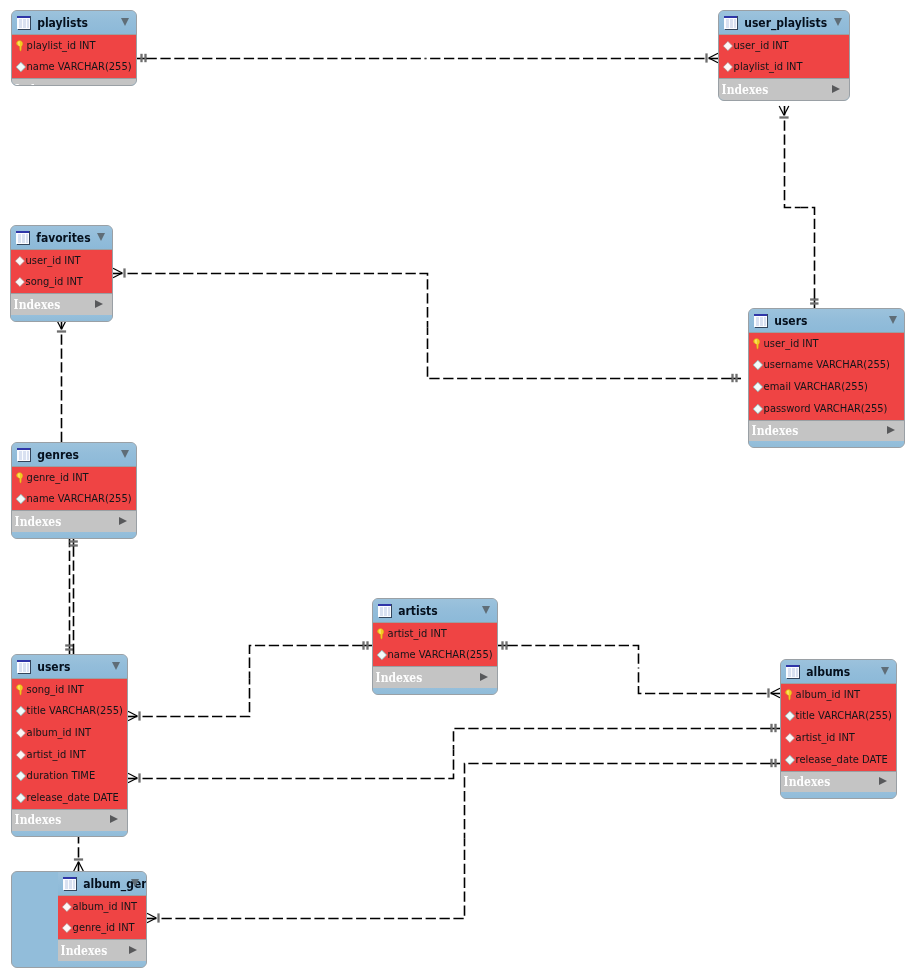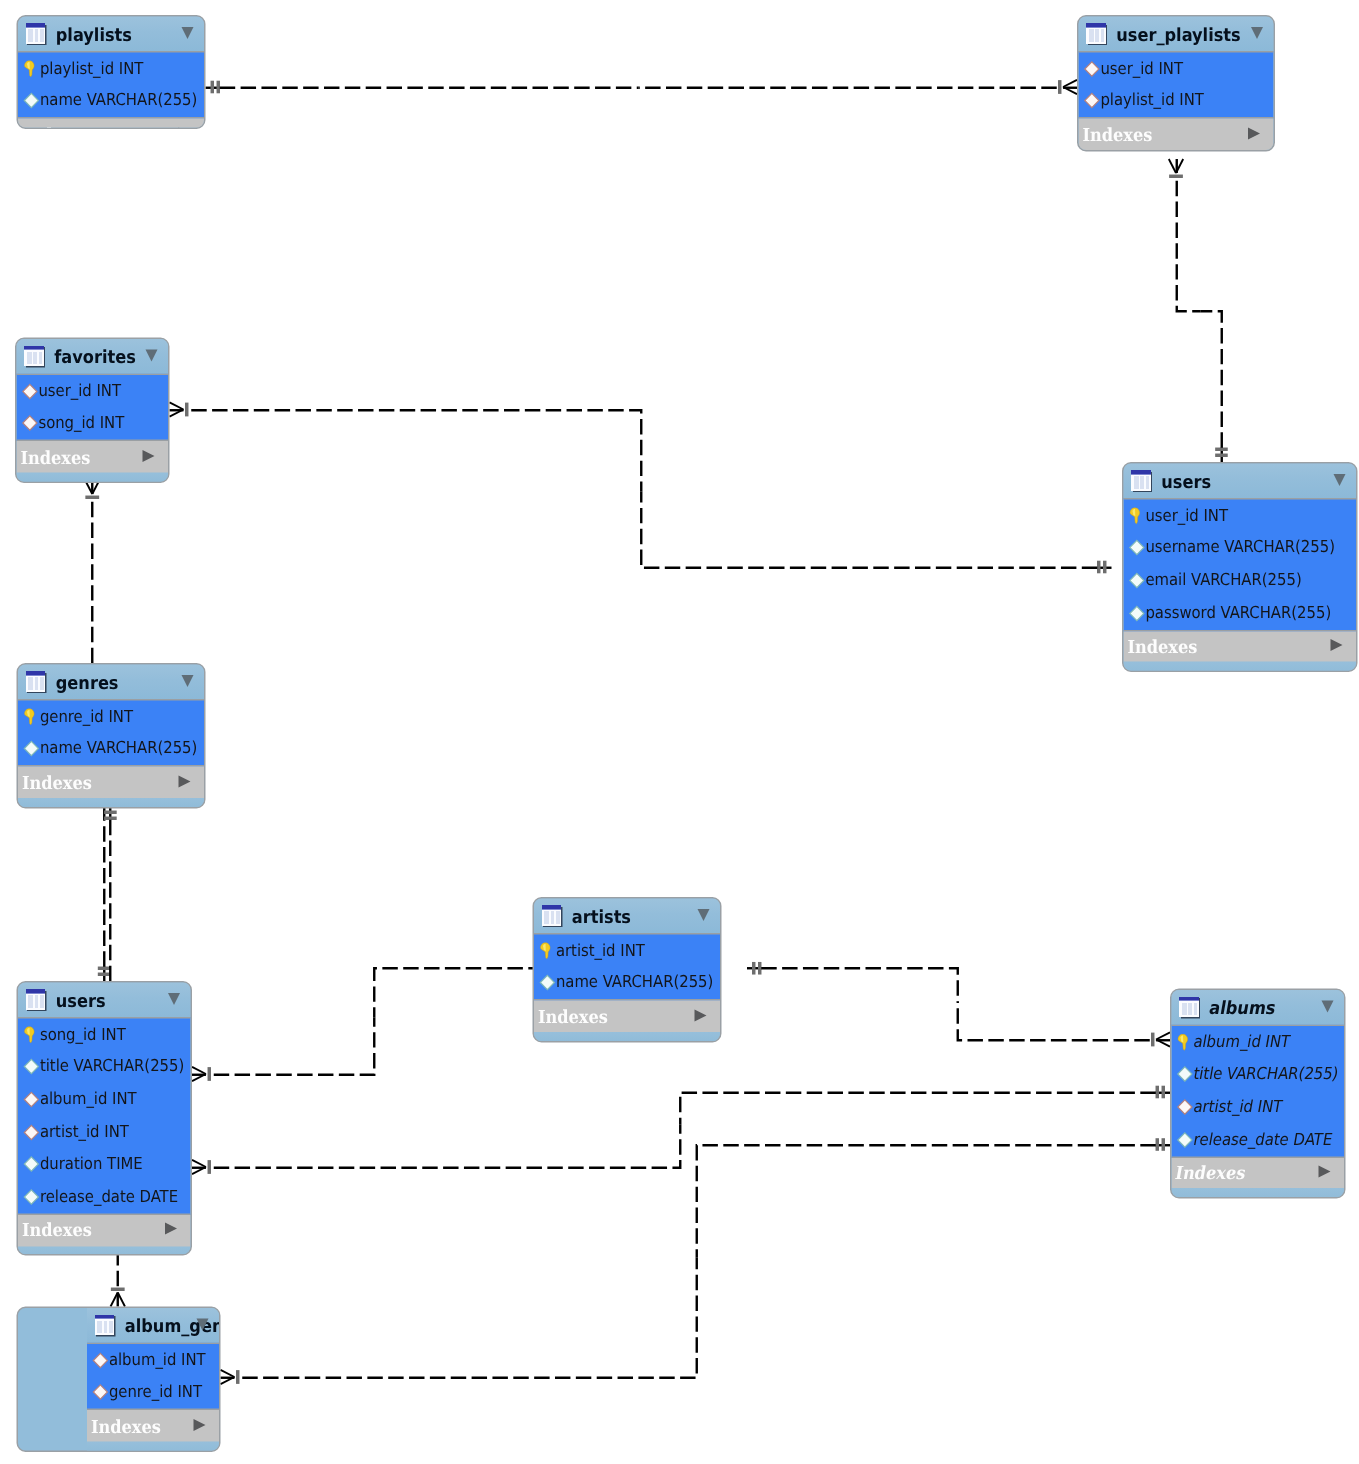--- a/index.html
+++ b/index.html
@@ -14,21 +14,21 @@
   .tbl-title{position:relative;height:22.8px;display:flex;align-items:center;
              background:linear-gradient(180deg,#9cc2dc 0%,#93bdda 45%,#8cb9d8 100%);
              padding-left:5px;}
   .tbl-icon{width:14px;height:15px;margin-right:6.2px;flex:0 0 auto;display:block;
             position:relative;top:-0.4px;}
   .tbl-name{font-size:12px;font-weight:bold;font-stretch:condensed;color:#05101d;
              white-space:nowrap;position:relative;top:0.5px;}
   .caret{position:absolute;width:0;height:0;
          border-left:4.6px solid transparent;border-right:4.6px solid transparent;
          border-top:8.6px solid #5f6d77;}
-  .fields{background:#3b82f6;border-top:1px solid #9a9fa3;border-bottom:1px solid #9a9fa3;}
+  .fields{background:#ef4444;border-top:1px solid #9a9fa3;border-bottom:1px solid #9a9fa3;}
   .fld{height:21.7px;position:relative;}
   .fld-ico{position:absolute;left:2.6px;top:50%;transform:translateY(-50%);
            width:12px;height:12px;display:block;line-height:0;}
   .fld-ico svg,.tbl-icon svg{display:block;}
   .fld-txt{position:absolute;left:14.6px;top:50%;transform:translateY(-50%);
            font-size:11px;font-stretch:condensed;line-height:12px;color:#131519;white-space:nowrap;}
   .idx{height:20.9px;background:#c4c4c4;display:flex;align-items:center;position:relative;}
   .idx-txt{font-size:12px;font-weight:bold;font-stretch:condensed;color:#fdfdfd;
            font-family:"DejaVu Serif",serif;margin-left:2.6px;}
   .idx-arrow{position:absolute;width:0;height:0;
@@ -360,21 +360,21 @@
           </span>
     <span class="fld-txt">name VARCHAR(255)</span>
   </div>
       </div>
     <div class="idx">
       <span class="idx-txt">Indexes</span>
       <span class="idx-arrow" style="right:8.8px;top:5.4px"></span>
     </div>
     <div class="foot"></div>
   </div>
-    <div class="tbl" style="left: 355px; top: 598px; width: 126px; height: 96.5px;">
+    <div class="tbl" style="left: 372px; top: 598px; width: 126px; height: 96.5px;">
     <div class="tbl-title">
       <span class="tbl-icon">
         <svg width="14" height="15" viewBox="0 0 14 15" shape-rendering="crispEdges">
           <rect x="1" y="1.4" width="13" height="13.6" fill="#33455b"></rect>
           <rect x="0" y="0.6" width="13" height="2.2" fill="#2f36a8"></rect>
           <rect x="0" y="2.8" width="13" height="0.6" fill="#7d87cf"></rect>
           <rect x="0" y="3.4" width="13" height="10.6" fill="#fbfcff"></rect>
           <rect x="1.9" y="4.4" width="10.1" height="8.3" fill="#d9e1f1"></rect>
           <rect x="5.1" y="4.4" width="1.1" height="8.3" fill="#fafcff"></rect>
           <rect x="8.6" y="4.4" width="1.1" height="8.3" fill="#fafcff"></rect>
@@ -478,21 +478,21 @@
           </span>
     <span class="fld-txt">release_date DATE</span>
   </div>
       </div>
     <div class="idx">
       <span class="idx-txt">Indexes</span>
       <span class="idx-arrow" style="right:8.8px;top:5.4px"></span>
     </div>
     <div class="foot"></div>
   </div>
-    <div class="tbl" style="left: 780px; top: 659px; width: 117px; height: 139.9px; font-style: italic;">
+    <div class="tbl" style="left: 780px; top: 659px; width: 117px; height: 139.9px;">
     <div class="tbl-title">
       <span class="tbl-icon">
         <svg width="14" height="15" viewBox="0 0 14 15" shape-rendering="crispEdges">
           <rect x="1" y="1.4" width="13" height="13.6" fill="#33455b"></rect>
           <rect x="0" y="0.6" width="13" height="2.2" fill="#2f36a8"></rect>
           <rect x="0" y="2.8" width="13" height="0.6" fill="#7d87cf"></rect>
           <rect x="0" y="3.4" width="13" height="10.6" fill="#fbfcff"></rect>
           <rect x="1.9" y="4.4" width="10.1" height="8.3" fill="#d9e1f1"></rect>
           <rect x="5.1" y="4.4" width="1.1" height="8.3" fill="#fafcff"></rect>
           <rect x="8.6" y="4.4" width="1.1" height="8.3" fill="#fafcff"></rect>

